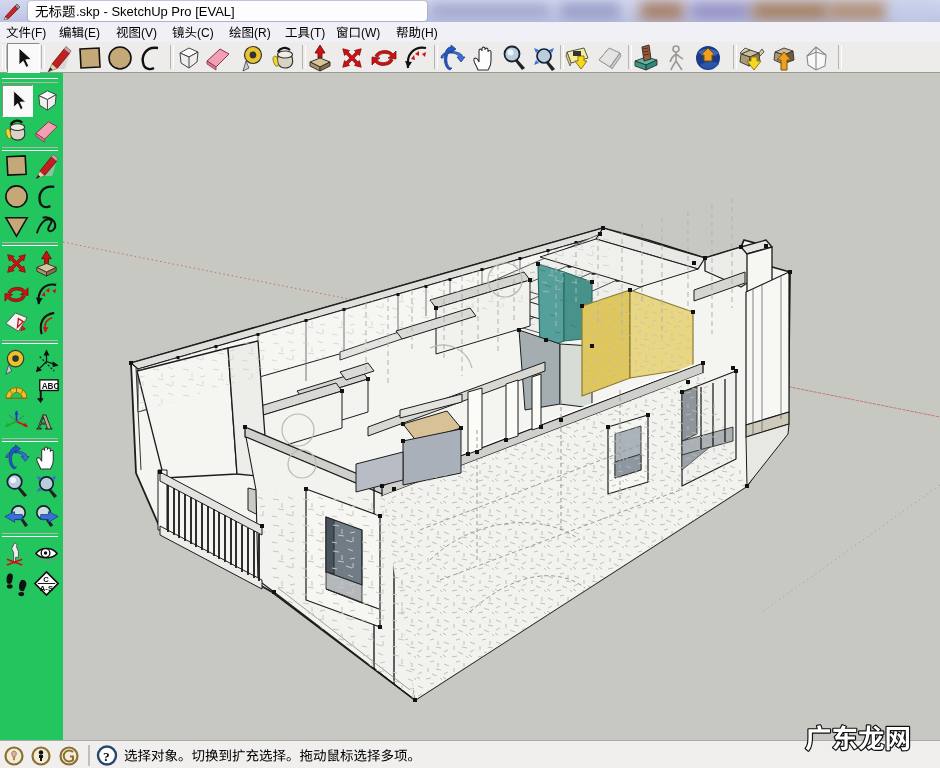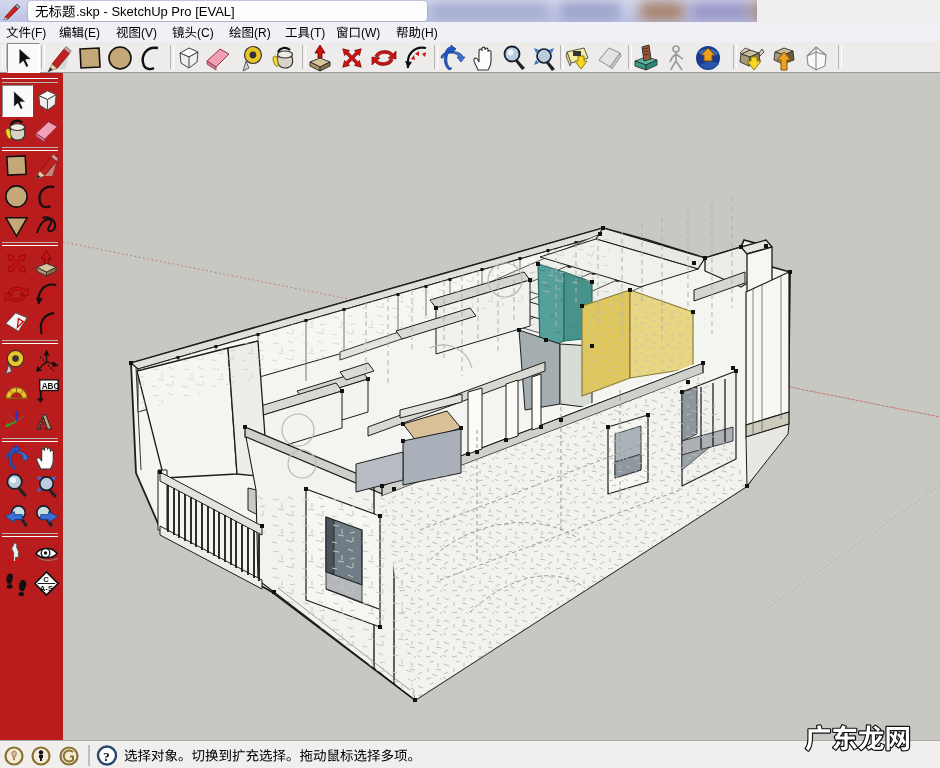--- a/index.html
+++ b/index.html
@@ -1,18 +1,18 @@
 <!DOCTYPE html>
 <html><head><meta charset="utf-8"><style>
 html,body{margin:0;padding:0;}
 body{width:940px;height:768px;position:relative;overflow:hidden;
  font-family:"Liberation Sans",sans-serif;background:#F0EFEF;}
 .abs{position:absolute;}
 </style></head><body>
-<div class="abs" style="left:0;top:0;width:757px;height:22px;
+<div class="abs" style="left:0;top:0;width:940px;height:22px;
 background:linear-gradient(#d4d8ee,#bcc2e2);border-bottom:1px solid #8b8fb0;overflow:hidden;">
 <div class="abs" style="left:430px;top:3px;width:120px;height:16px;background:#9aa0c8;filter:blur(6px);opacity:.75;"></div>
 <div class="abs" style="left:560px;top:2px;width:60px;height:18px;background:#8e94c0;filter:blur(6px);opacity:.75;"></div>
 <div class="abs" style="left:640px;top:2px;width:44px;height:18px;background:#9a6034;filter:blur(7px);opacity:.75;"></div>
 <div class="abs" style="left:690px;top:3px;width:60px;height:16px;background:#7d76b4;filter:blur(7px);opacity:.75;"></div>
 <div class="abs" style="left:752px;top:2px;width:76px;height:18px;background:#96622e;filter:blur(7px);opacity:.75;"></div>
 <div class="abs" style="left:828px;top:2px;width:60px;height:18px;background:#a87848;filter:blur(7px);opacity:.75;"></div>
 <div class="abs" style="left:888px;top:2px;width:52px;height:18px;background:#c2cce8;filter:blur(6px);opacity:.75;"></div>
 <div class="abs" style="left:28px;top:1px;width:399px;height:20px;background:#fdfdfd;border-radius:3px;box-shadow:0 0 2px rgba(0,0,0,.35);"></div>
 <svg class="abs" style="left:2px;top:2px" width="19" height="18" viewBox="0 0 19 18">
@@ -209,21 +209,21 @@
       <path d="M5 8 L14 4 L23 7 L14 11 Z" fill="#c9bb9a" stroke="#333" stroke-width="0.9"></path>
       <path d="M5 8 L14 11 L13 20 L4 16 Z" fill="#a89a78" stroke="#333" stroke-width="0.9"></path>
       <path d="M14 11 L23 7 L24 16 L13 20 Z" fill="#6a5c3c" stroke="#333" stroke-width="0.9"></path>
       <path d="M14 8 L21 16 L17 16 L17 26 L11 26 L11 16 L7 16 Z" fill="#f0a020" stroke="#7a5008" stroke-width="1"></path>
     </svg>
 <svg class="abs" style="left:802px;top:2px" width="28" height="28" viewBox="0 0 28 28">
       <path d="M5 12 L14 3 L24 11 L23 22 L14 26 L6 21 Z" fill="#f8f8f8" stroke="#888" stroke-width="1.1"></path>
       <path d="M5 12 L14 8 L24 11 M14 8 L14 3 M14 8 L14 26" fill="none" stroke="#888" stroke-width="1.1"></path>
     </svg>
 </div>
-<div class="abs" style="left:0;top:73px;width:63px;height:667px;background:#b91c1c;border-right:1px solid #8a8a88;">
+<div class="abs" style="left:0;top:73px;width:63px;height:667px;background:#22c55e;border-right:1px solid #8a8a88;">
 <div class="abs" style="left:2px;top:5px;width:56px;height:3px;border-top:1px solid #fff;border-bottom:1px solid #b5b5b3;"></div>
 <div class="abs" style="left:2px;top:12px;width:29px;height:30px;background:#fafafa;border:1px solid #8a8a8a;border-right-color:#fff;border-bottom-color:#fff;"></div>
 <svg class="abs" style="left:5px;top:14px" width="27" height="27" viewBox="0 0 28 28">
       <path d="M9 4 L9 21 L13.2 17.2 L16.2 23.5 L18.8 22 L15.8 15.8 L21.5 15.5 Z" fill="#111" stroke="#fff" stroke-width="0.9"></path>
     </svg>
 <svg class="abs" style="left:33px;top:14px" width="27" height="27" viewBox="0 0 28 28">
       <path d="M6 9 L15 4 L24 8 L15 13 Z" fill="#fcfcfc" stroke="#444" stroke-width="1"></path>
       <path d="M6 9 L15 13 L24 8 L23 18 L15 24 L7 19 Z" fill="#eee" stroke="#444" stroke-width="1"></path>
       <path d="M15 13 L15 24" stroke="#444" stroke-width="1"></path>
     </svg>

